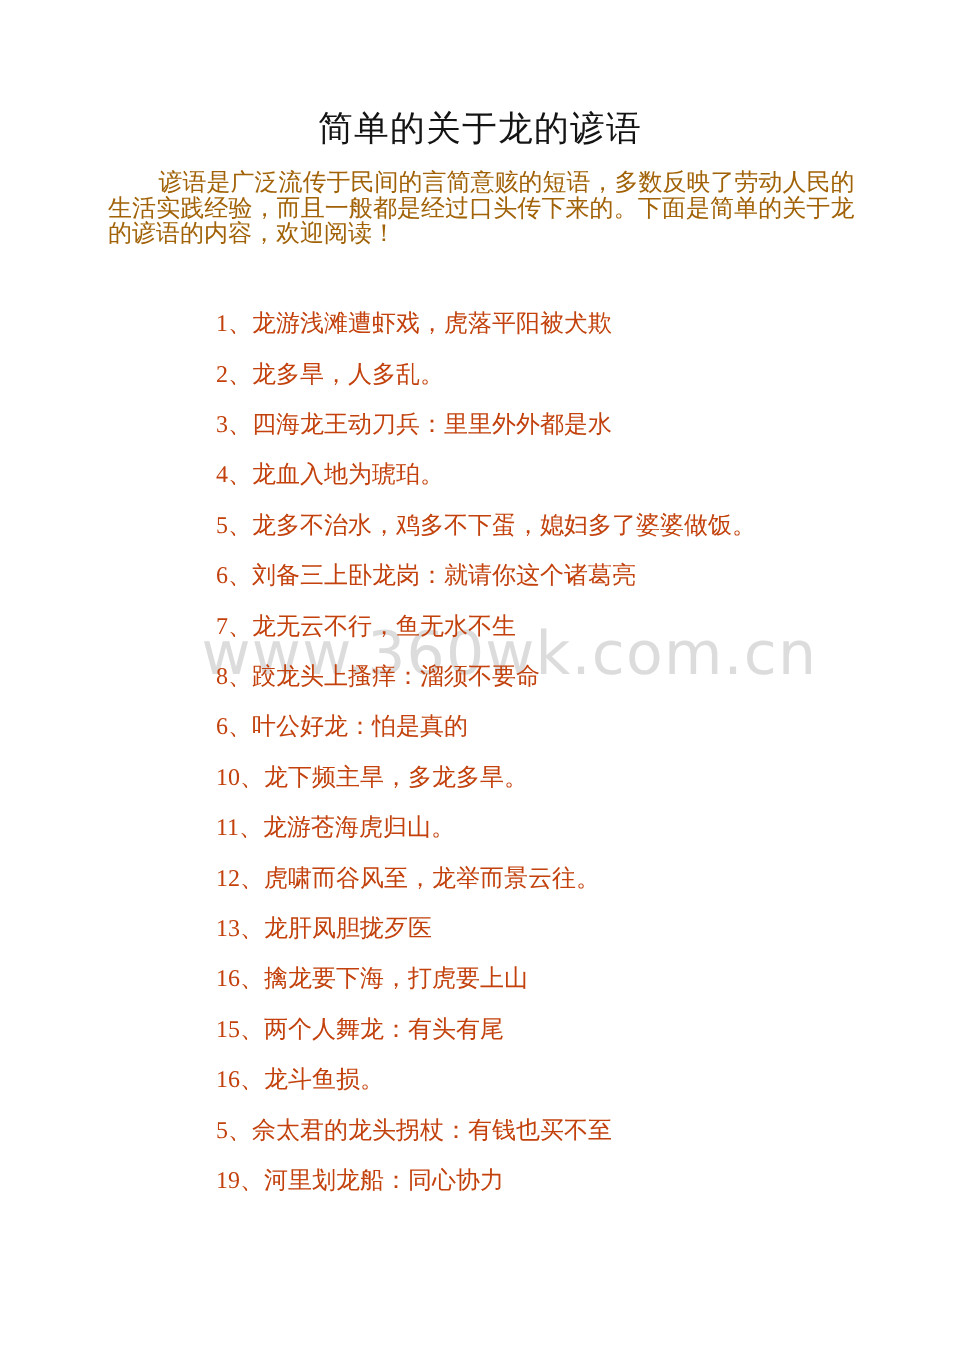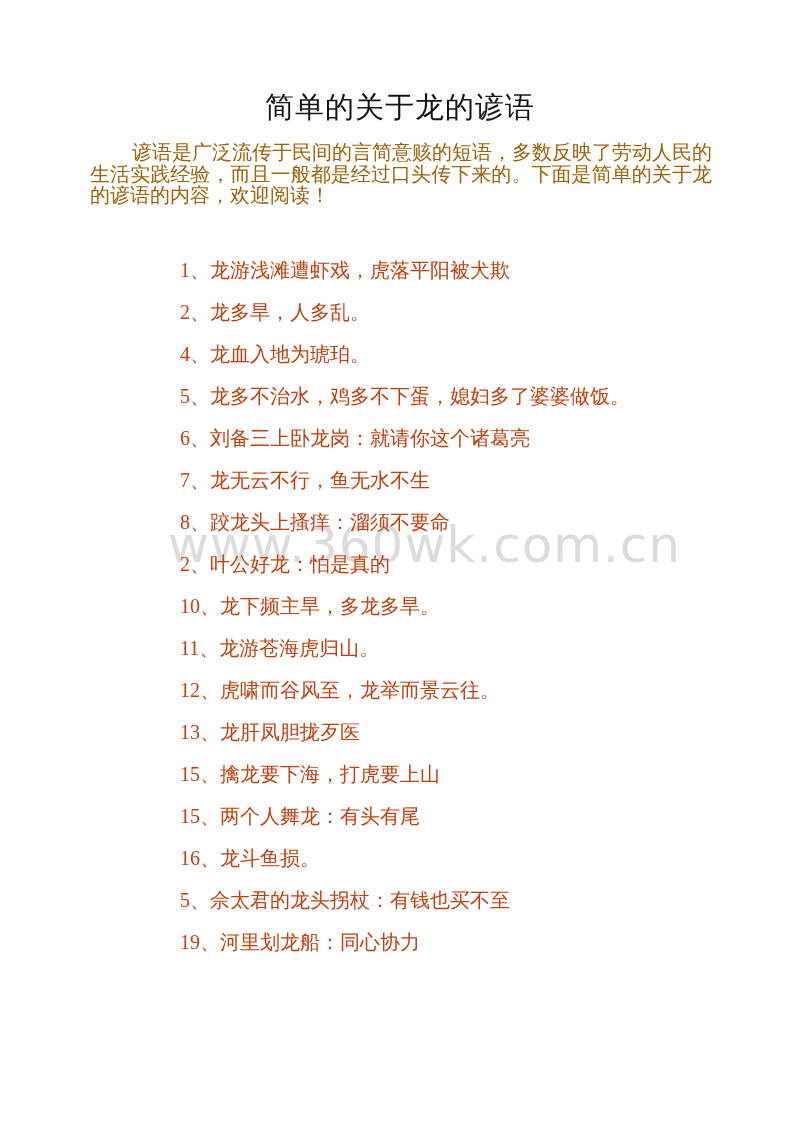--- a/index.html
+++ b/index.html
@@ -70,31 +70,32 @@
 
   <div class="content">
 
     <h1 class="doc-title">简单的关于龙的谚语</h1>
 
     <p class="intro">谚语是广泛流传于民间的言简意赅的短语，多数反映了劳动人民的生活实践经验，而且一般都是经过口头传下来的。下面是简单的关于龙的谚语的内容，欢迎阅读！</p>
 
     <div class="proverb-list">
       <p>1、龙游浅滩遭虾戏，虎落平阳被犬欺</p>
       <p>2、龙多旱，人多乱。</p>
+      <p>3、四海龙王动刀兵：里里外外都是水</p>
       <p>4、龙血入地为琥珀。</p>
       <p>5、龙多不治水，鸡多不下蛋，媳妇多了婆婆做饭。</p>
       <p>6、刘备三上卧龙岗：就请你这个诸葛亮</p>
       <p>7、龙无云不行，鱼无水不生</p>
       <p>8、跤龙头上搔痒：溜须不要命</p>
-      <p>2、叶公好龙：怕是真的</p>
+      <p>6、叶公好龙：怕是真的</p>
       <p>10、龙下频主旱，多龙多旱。</p>
       <p>11、龙游苍海虎归山。</p>
       <p>12、虎啸而谷风至，龙举而景云往。</p>
       <p>13、龙肝凤胆拢歹医</p>
-      <p>15、擒龙要下海，打虎要上山</p>
+      <p>16、擒龙要下海，打虎要上山</p>
       <p>15、两个人舞龙：有头有尾</p>
       <p>16、龙斗鱼损。</p>
       <p>5、佘太君的龙头拐杖：有钱也买不至</p>
       <p>19、河里划龙船：同心协力</p>
     </div>
 
   </div>
 </div>
 
 </body></html>

